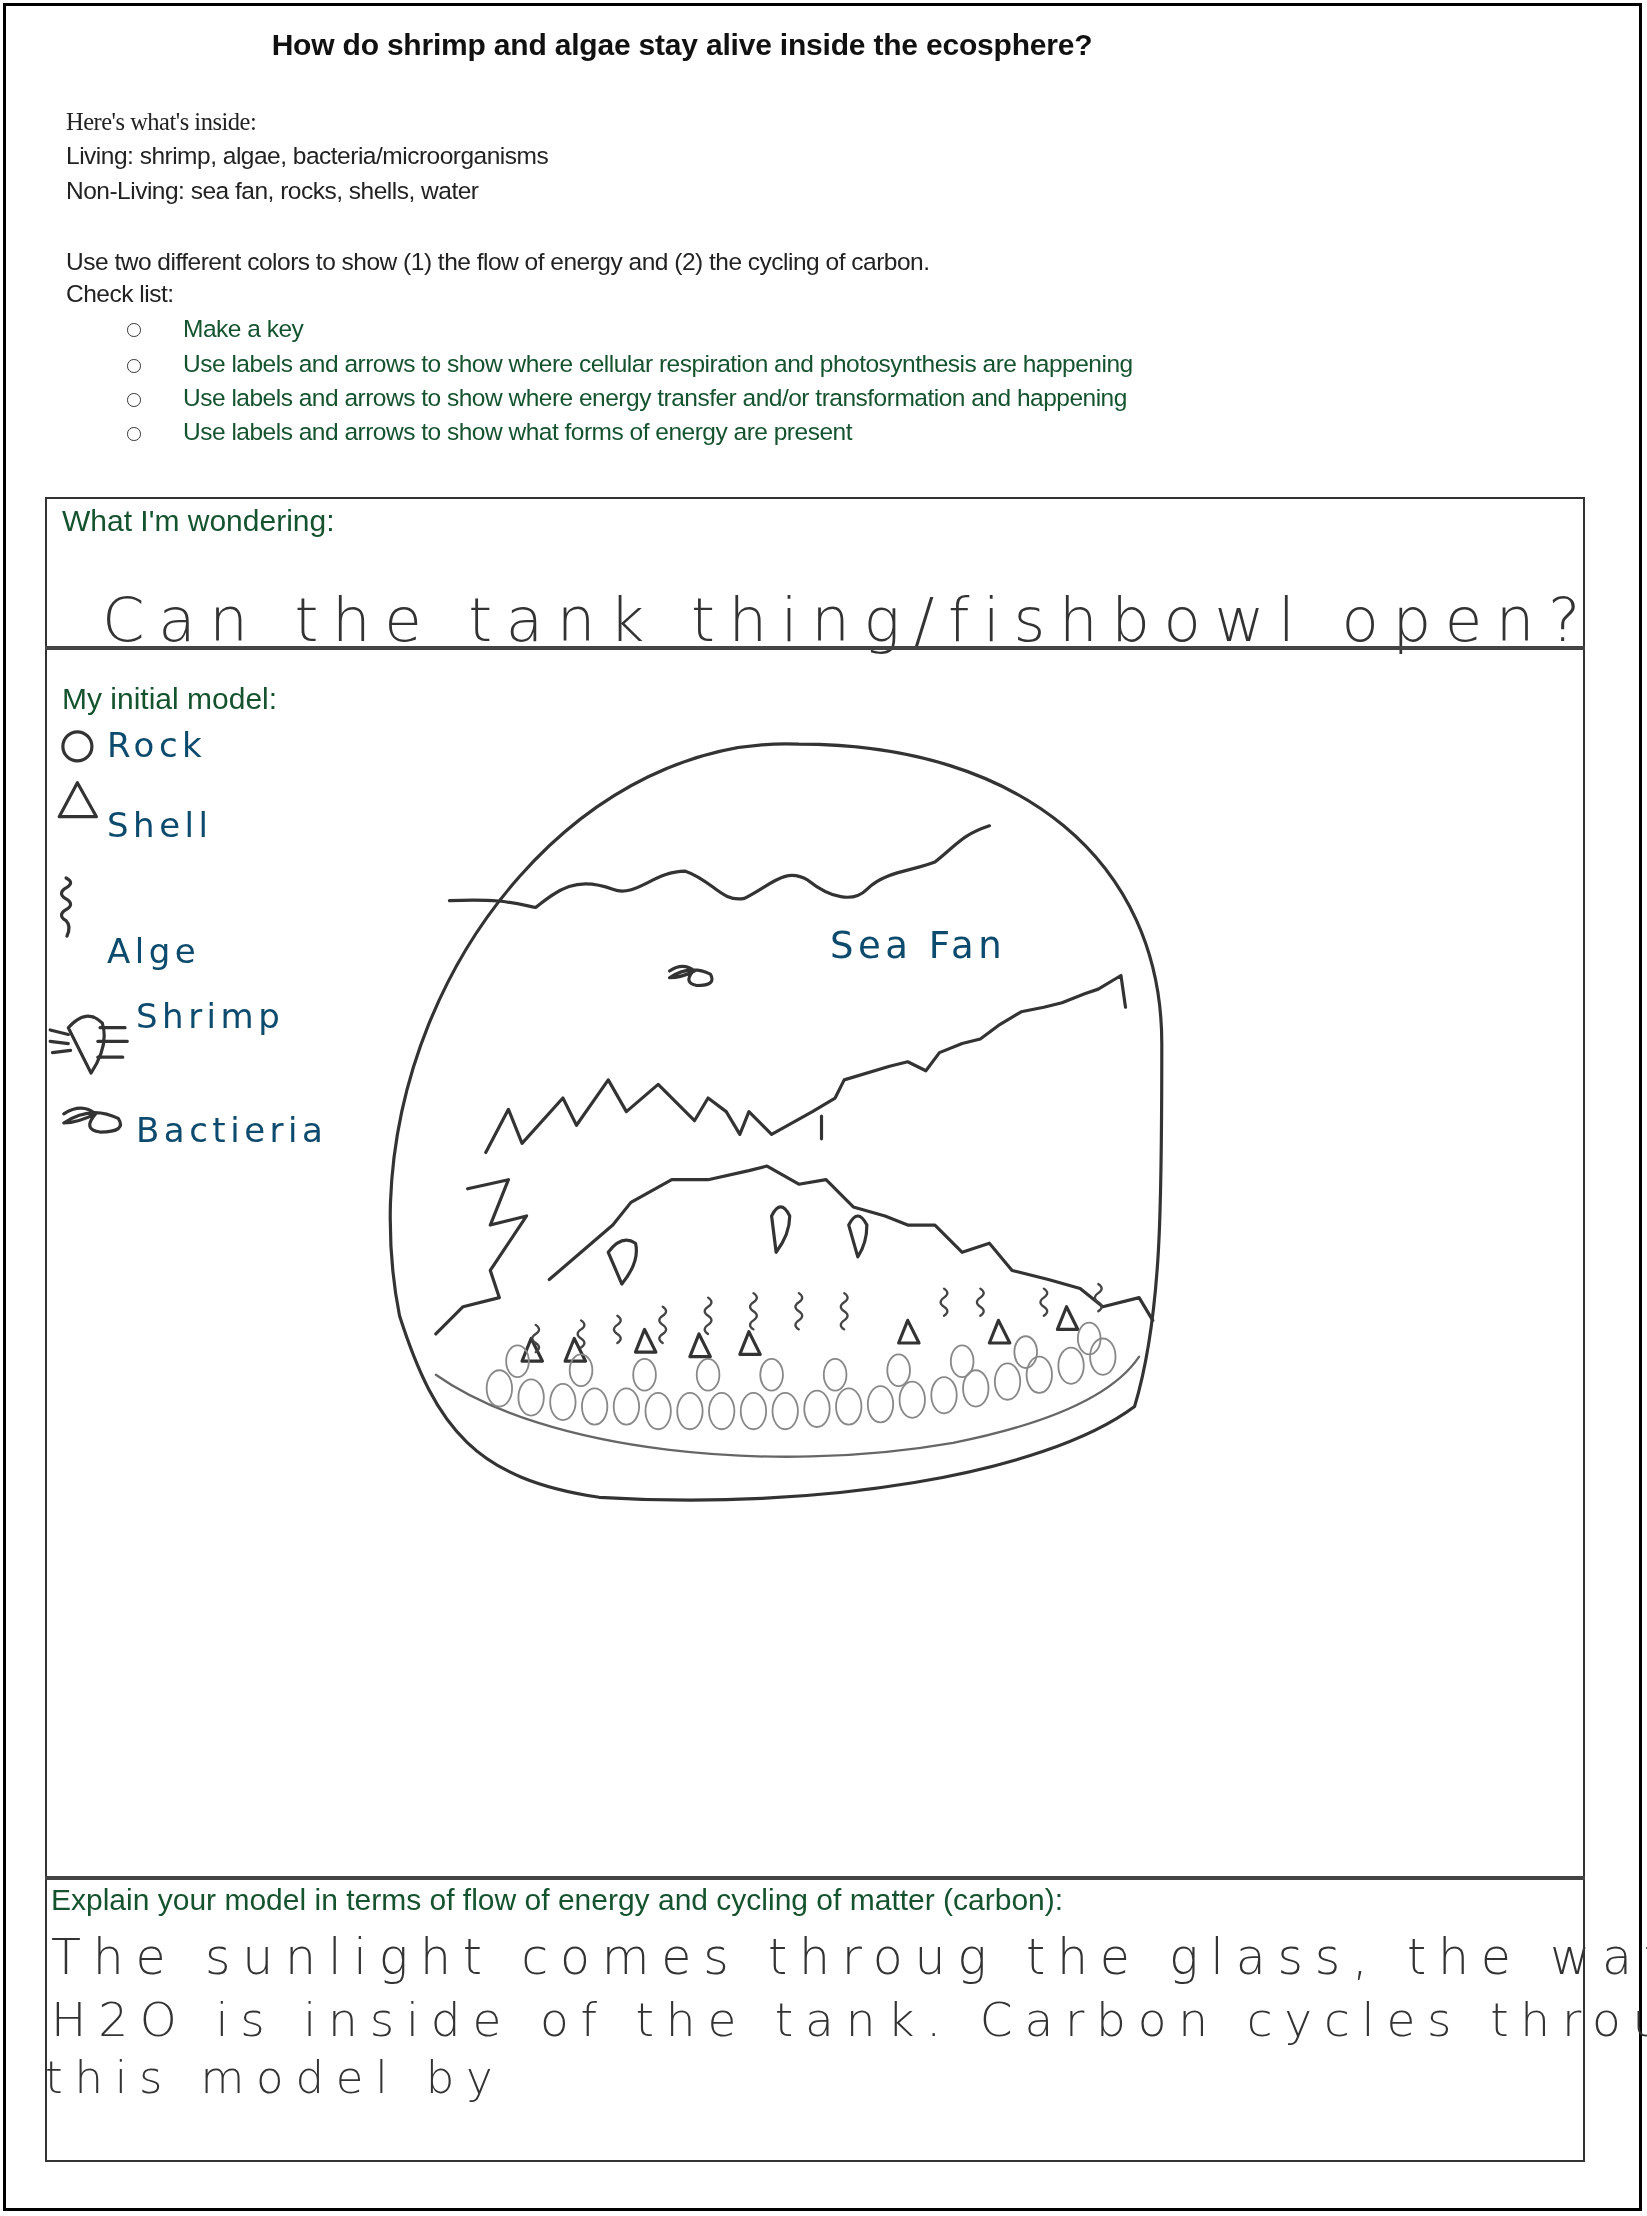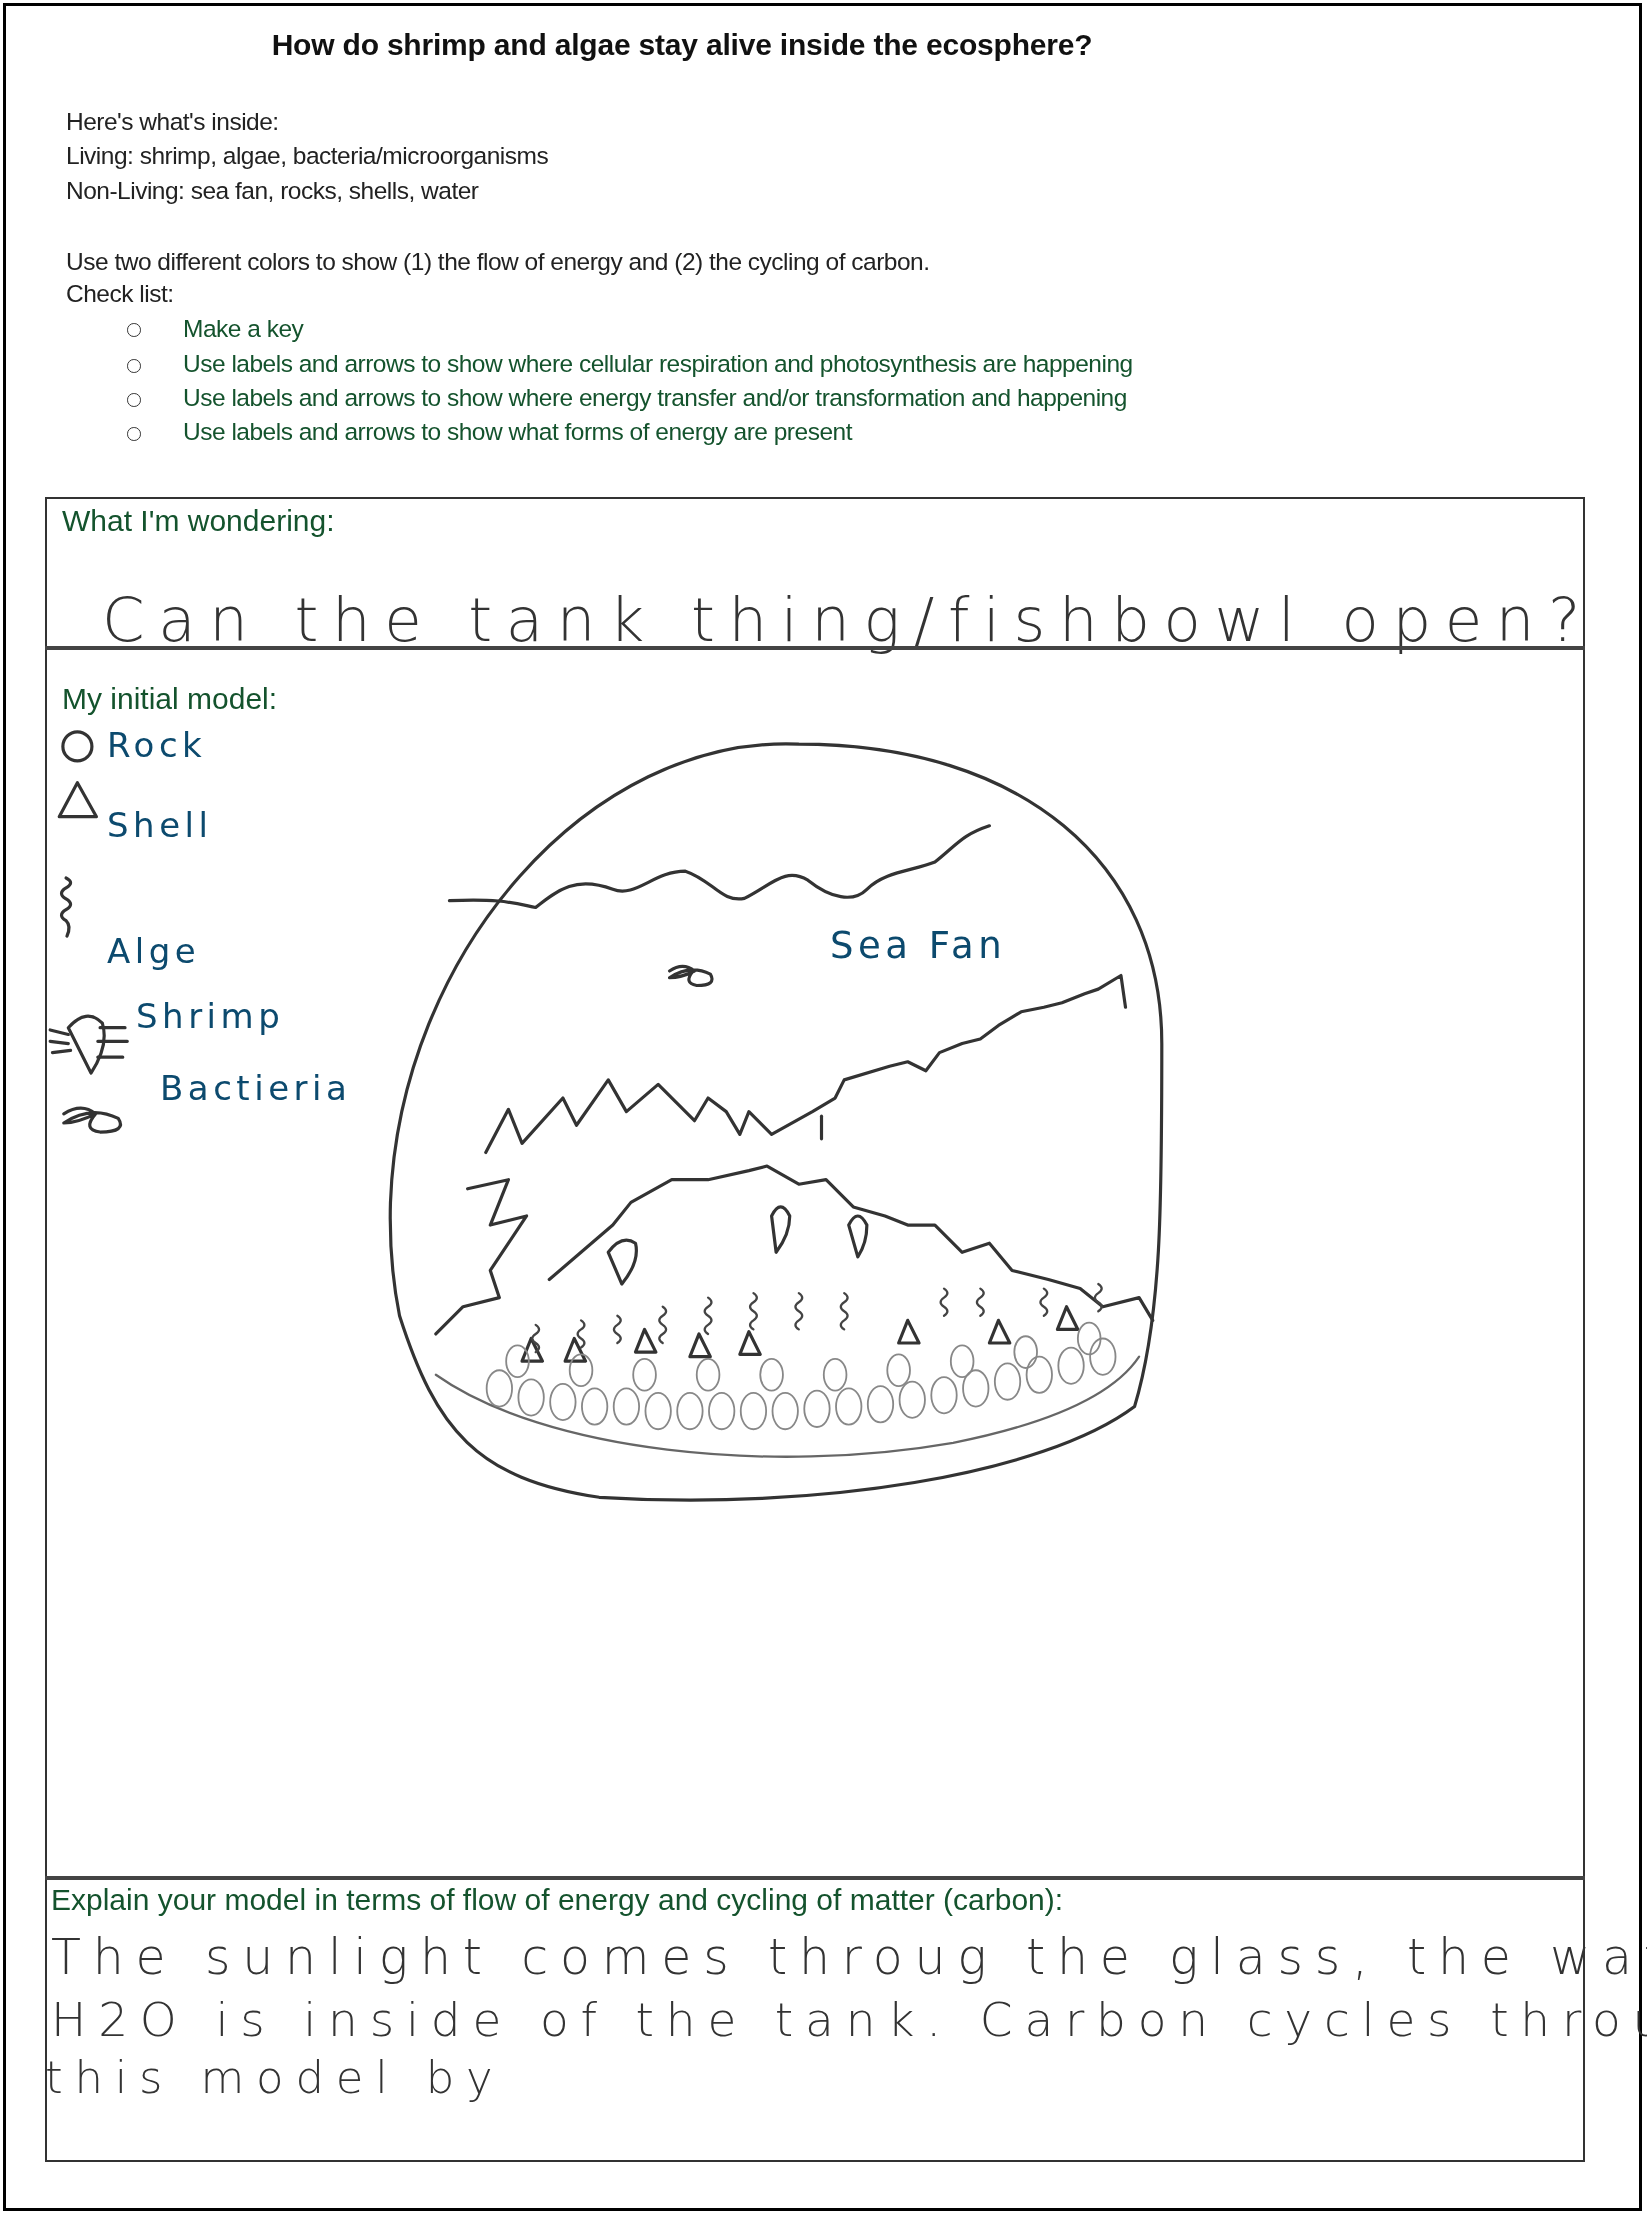--- a/index.html
+++ b/index.html
@@ -16,21 +16,21 @@
   svg.draw { position:absolute; left:0; top:0; }
   .key-label { position:absolute; font-family:"DejaVu Sans", sans-serif; color:#0c4a6e; font-size:34px; letter-spacing:4.5px; white-space:nowrap; }
 </style>
 </head>
 <body>
 
 <div class="frame"></div>
 
 <div class="title">How do shrimp and algae stay alive inside the ecosphere?</div>
 
-<div class="txt" style="top:108px;">Here's what's inside:</div>
+<div class="txt" style="top:108px;font-family:Liberation Serif, serif;">Here's what's inside:</div>
 <div class="txt" style="top:142px;">Living: shrimp, algae, bacteria/microorganisms</div>
 <div class="txt" style="top:177px;">Non-Living: sea fan, rocks, shells, water</div>
 
 <div class="txt" style="top:248px;">Use two different colors to show (1) the flow of energy and (2) the cycling of carbon.</div>
 <div class="txt" style="top:280px;">Check list:</div>
 
 <div>
   <div class="bullet" style="top:323px;"></div>
   <div class="btxt" style="top:315px;">Make a key</div>
   <div class="bullet" style="top:359px;"></div>
@@ -137,21 +137,21 @@
       <ellipse cx="2120" cy="3000" rx="25" ry="35"></ellipse>
     <ellipse cx="2260" cy="2980" rx="25" ry="35"></ellipse>
       <ellipse cx="2400" cy="2950" rx="25" ry="35"></ellipse>
   </g>
 </svg>
 
 <div class="key-label" style="left:107px; top:725px;">Rock</div>
 <div class="key-label" style="left:107px; top:805px;">Shell</div>
 <div class="key-label" style="left:107px; top:887px;margin-top:44px;">Alge</div>
 <div class="key-label" style="left:136px; top:996px;">Shrimp</div>
-<div class="key-label" style="left:136px; top:1068px;margin-left:24px;">Bactieria</div>
+<div class="key-label" style="left:136px; top:1110px;">Bactieria</div>
 
 <div class="key-label" style="left:830px; top:924px; font-size:37px;">Sea Fan</div>
 
 <div class="hline" style="top:1876px;"></div>
 <div class="label" style="left:51px; top:1883px;">Explain your model in terms of flow of energy and cycling of matter (carbon):</div>
 <div class="hand" style="left:51px; top:1929px; font-size:49px; letter-spacing:11.8px;">The sunlight comes throug the glass, the water</div>
 <div class="hand" style="left:51px; top:1992px; font-size:47px; letter-spacing:11.8px;">H2O is inside of the tank. Carbon cycles through</div>
 <div class="hand" style="left:45px; top:2051px; font-size:45px; letter-spacing:11.8px;">this model by</div>
 
 

